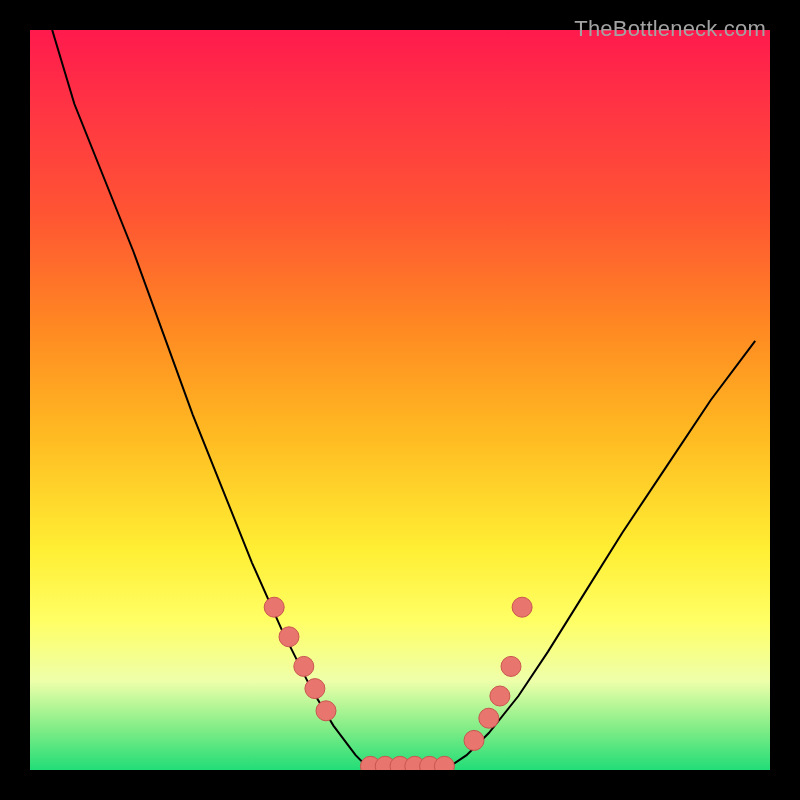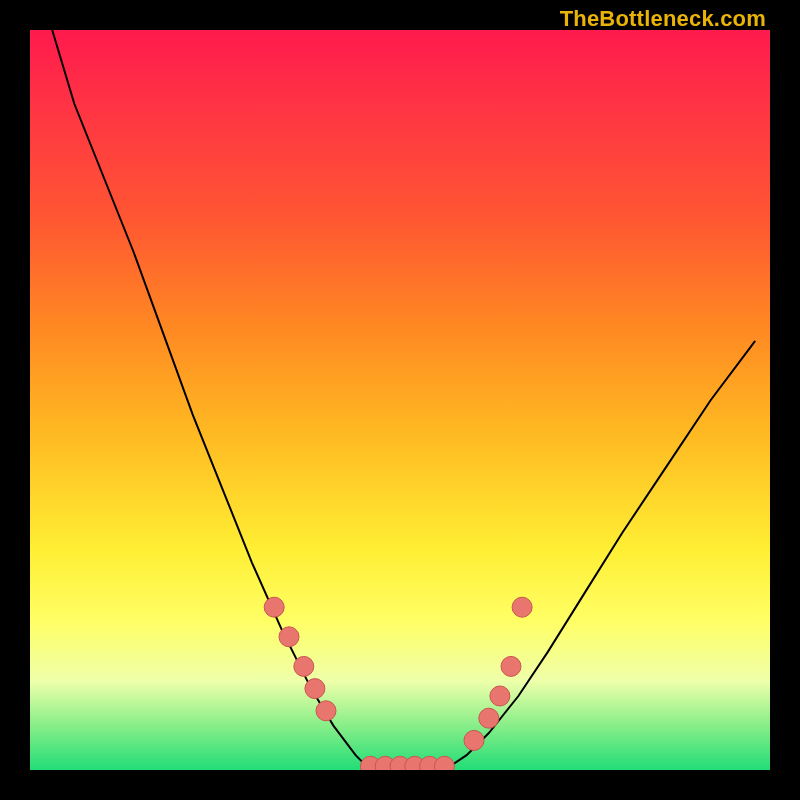--- a/index.html
+++ b/index.html
@@ -23,26 +23,26 @@
       #ff8822 40%,
       #ffbb22 55%,
       #ffee33 70%,
       #ffff66 80%,
       #eeffaa 88%,
       #88ee88 94%,
       #22dd77 100%);
   }
   .watermark {
     position: absolute;
-    top: 6px;
+    top: 16px;
     right: 34px;
     font-family: Arial, Helvetica, sans-serif;
     font-size: 22px;
-    font-weight: bold;
-    color: #eab308;
+    font-weight: normal;
+    color: #a3a3a3;
     letter-spacing: 0.2px;
   }
 </style>
 </head>
 <body>
 
 <div class="frame">
   <div class="plot-area">
     <svg id="chart-svg" width="740" height="740" viewBox="0 0 740 740">
         <path d="M22.20 0.00 L44.40 74.00 L74.00 148.00 L103.60 222.00 L133.20 303.40 L162.80 384.80 L192.40 458.80 L222.00 532.80 L251.60 599.40 L281.20 658.60 L303.40 695.60 L325.60 725.20 L340.40 740.00 L340.40 740.00 L355.20 740.00 L370.00 740.00 L384.80 740.00 L399.60 740.00 L414.40 740.00 L414.40 740.00 L436.60 725.20 L458.80 703.00 L488.40 666.00 L518.00 621.60 L555.00 562.40 L592.00 503.20 L636.40 436.60 L680.80 370.00 L725.20 310.80" fill="none" stroke="#000000" stroke-width="2"></path>

